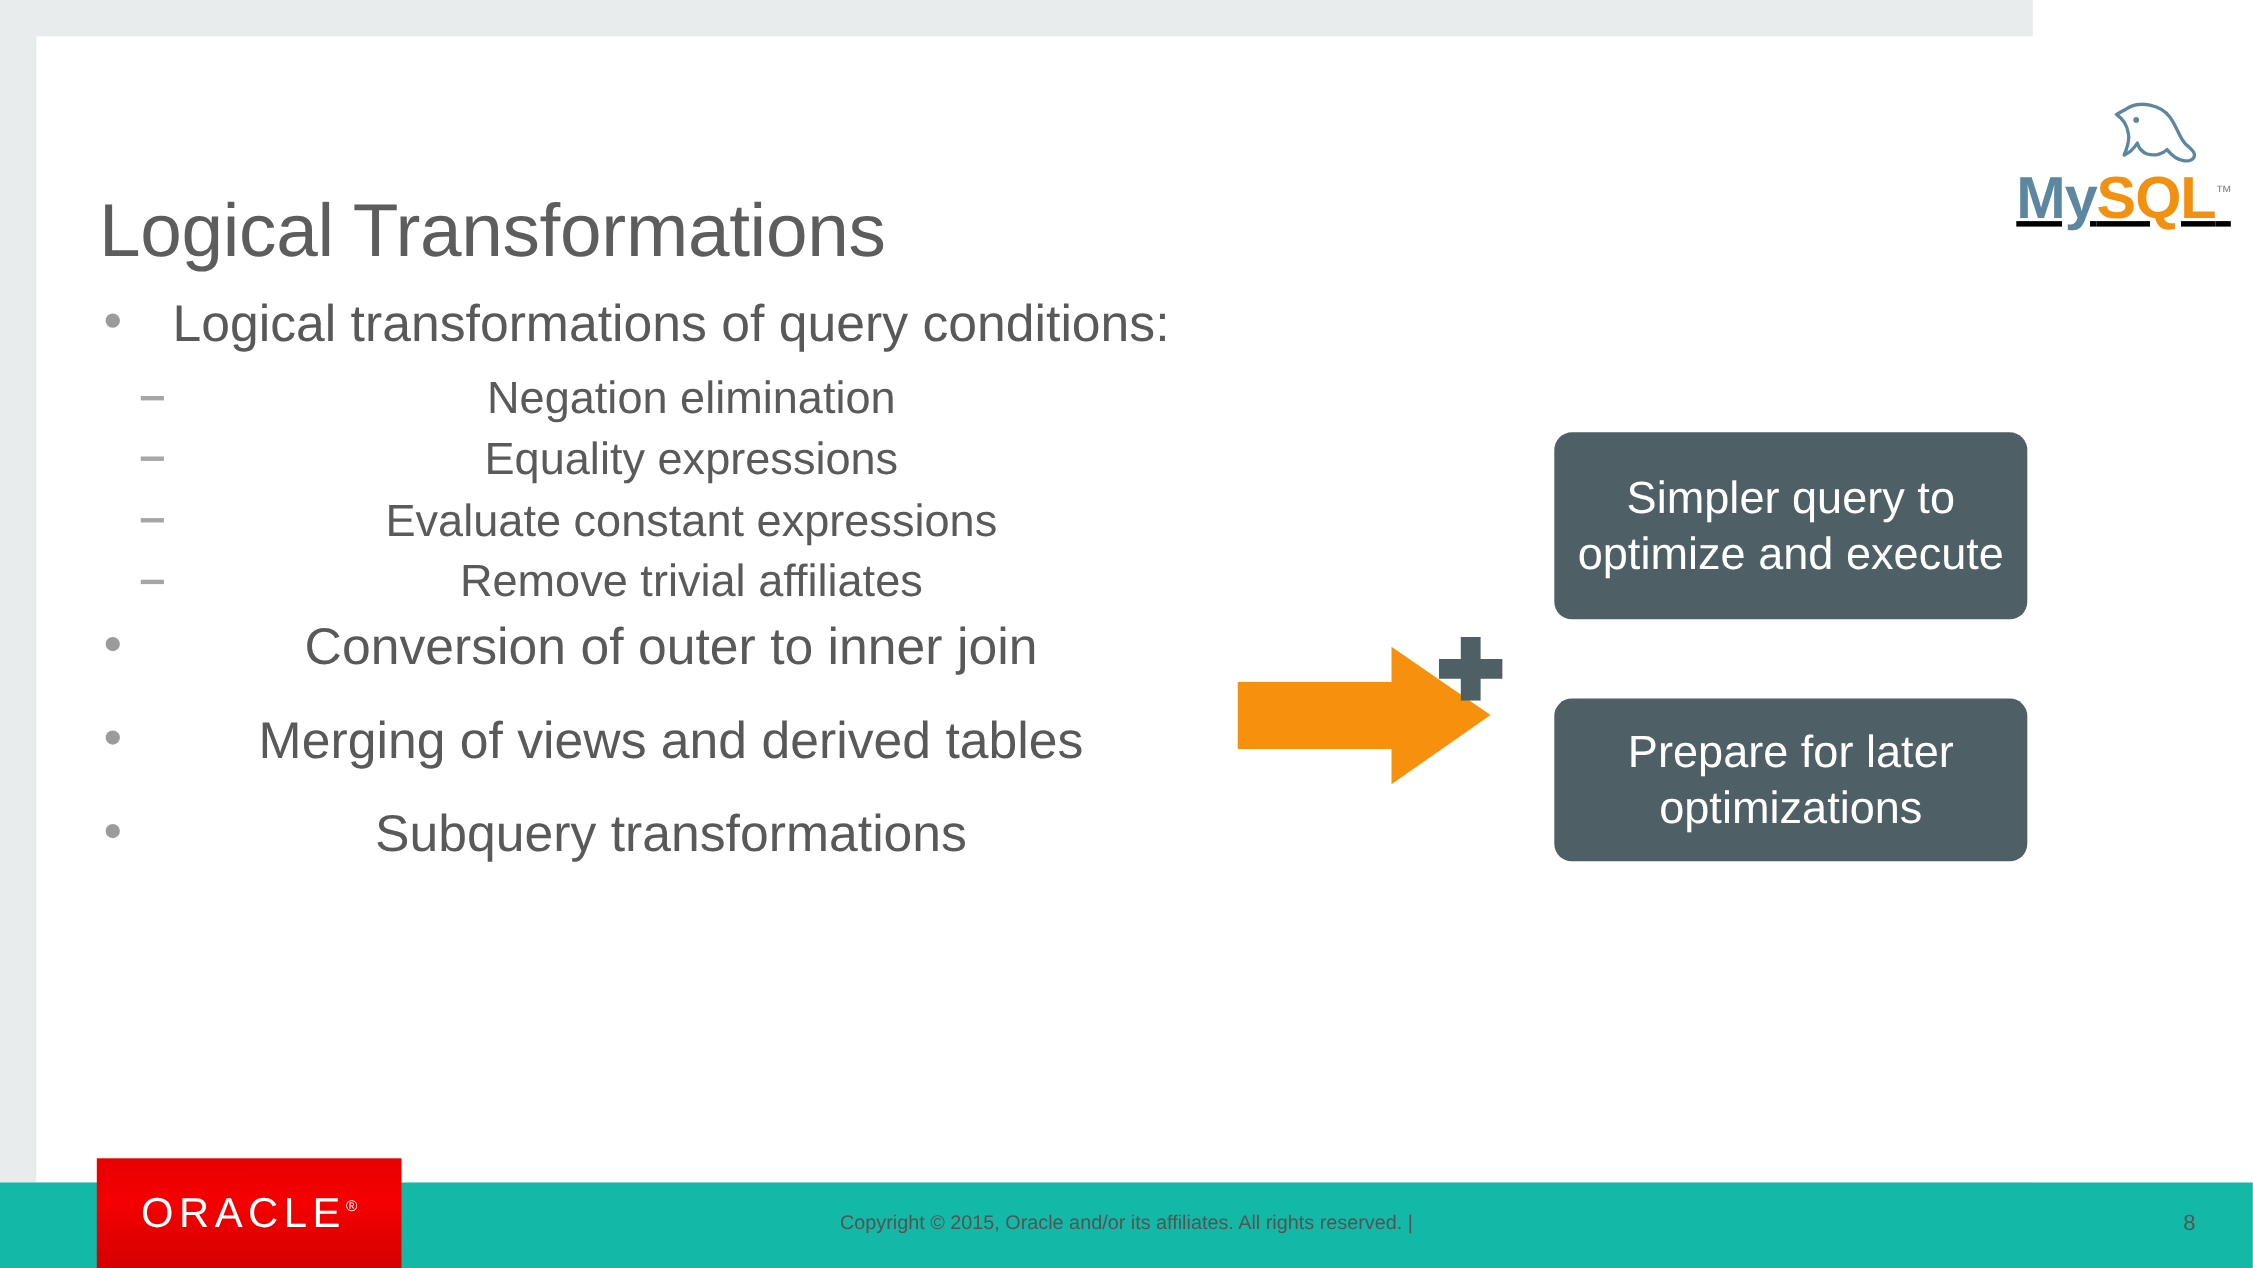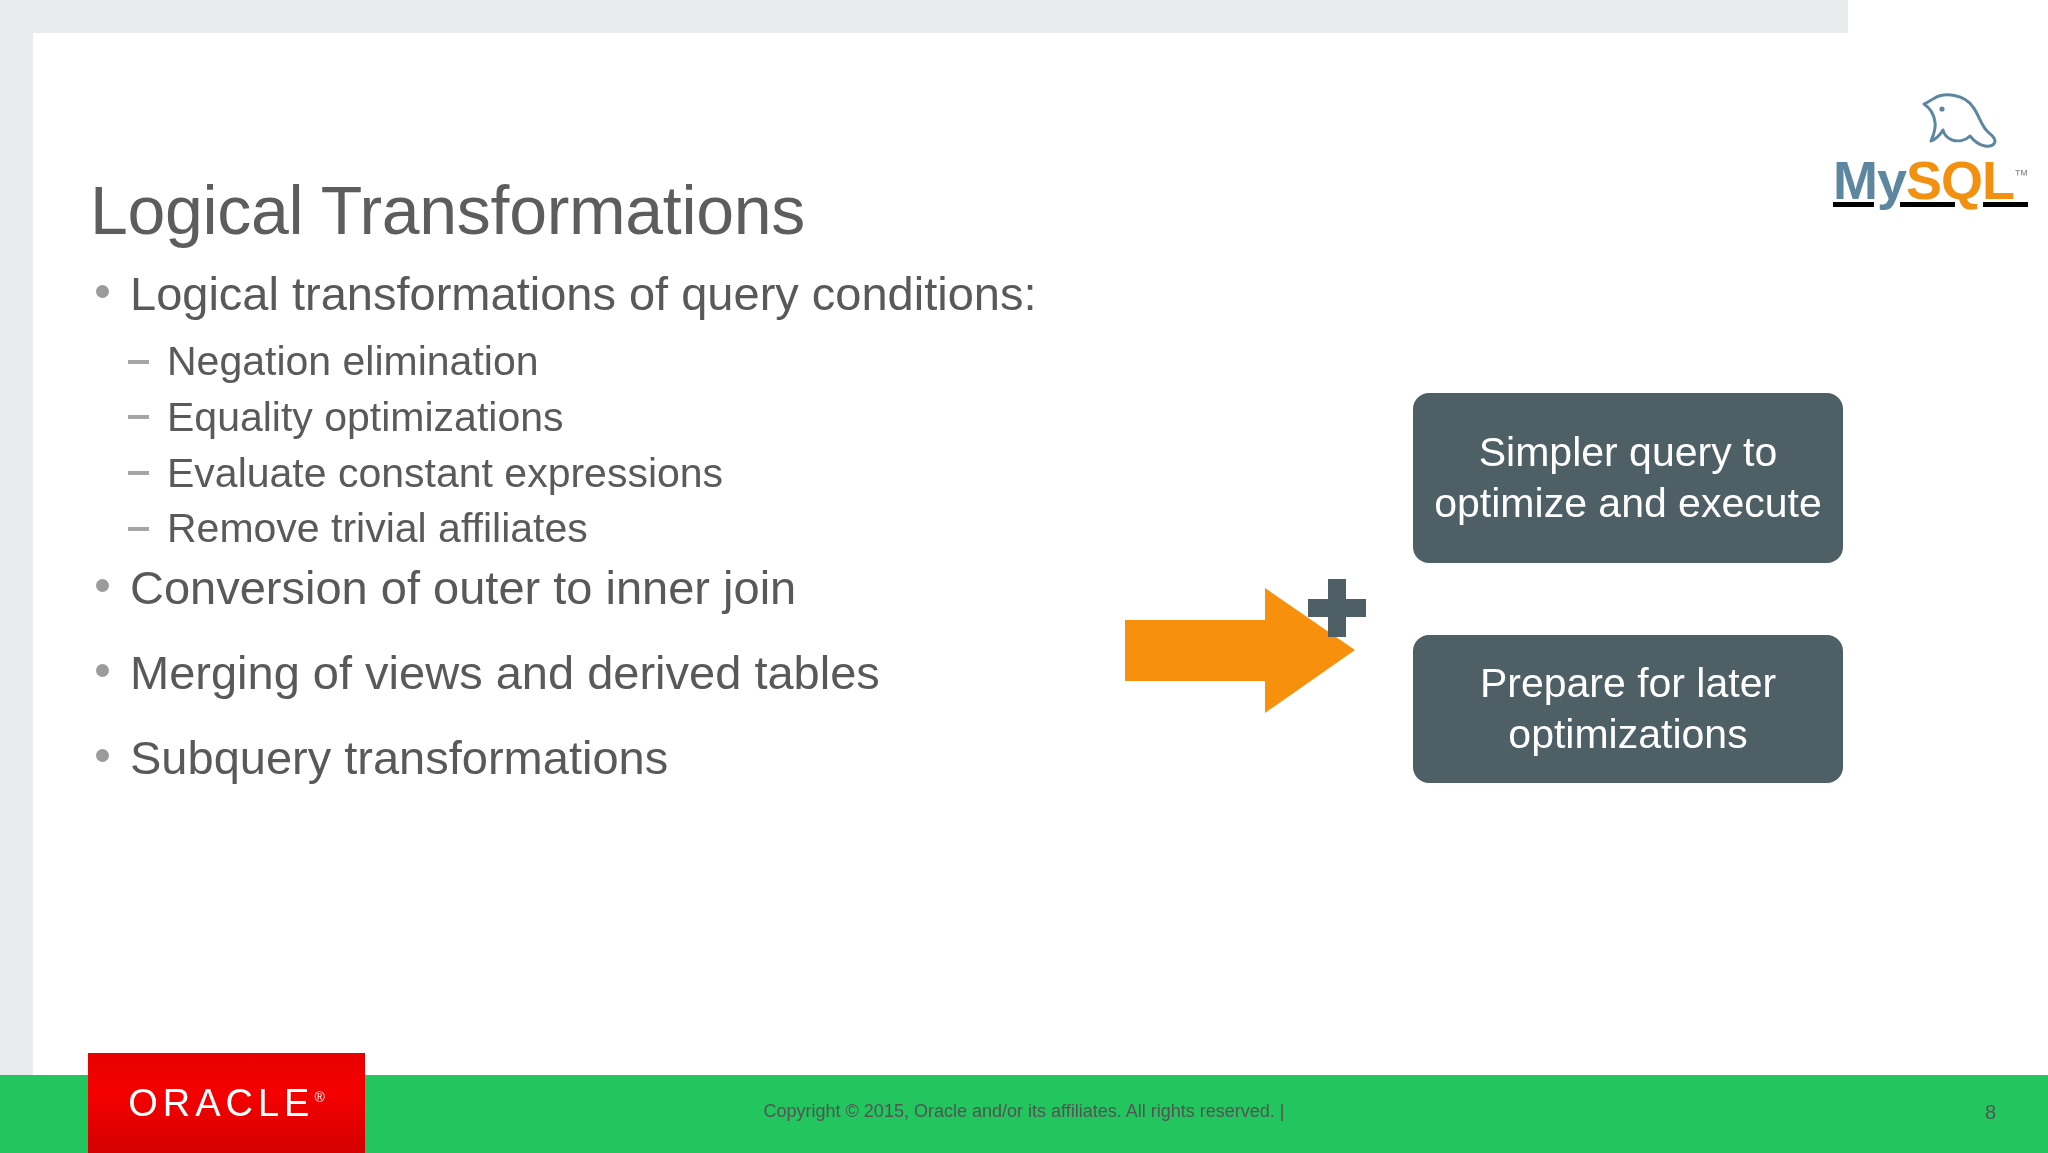--- a/index.html
+++ b/index.html
@@ -45,20 +45,21 @@
     letter-spacing: -0.3px;
     white-space: nowrap;
   }
 
   
   .bullets {
     position: absolute;
     left: 57px;
     top: 230px;
     width: 1000px;
+    text-align: center;
   }
 
   .b1 {
     position: relative;
     display: block;
     color: #595959;
     font-size: 47px;
     line-height: 1.30;
     padding-left: 40px;
     margin-bottom: 6px;
@@ -169,21 +170,21 @@
     height: 66px;
   }
 
   
   .footer {
     position: absolute;
     left: 0;
     top: 1075px;
     width: 2048px;
     height: 78px;
-    background: #22c55e;
+    background: #14b8a6;
   }
   .oracle-logo {
     position: absolute;
     left: 88px;
     top: -22px;
     width: 277px;
     height: 100px;
     background: linear-gradient(180deg, #e80000 0%, #f50000 40%, #d40000 100%);
     display: flex;
     align-items: center;
@@ -231,21 +232,21 @@
         <span>Logical transformations of query conditions:</span>
       </div>
 
       <div class="sub-list">
         <div class="b2">
           <span class="marker"></span>
           <span>Negation elimination</span>
         </div>
         <div class="b2">
           <span class="marker"></span>
-          <span>Equality optimizations</span>
+          <span>Equality expressions</span>
         </div>
         <div class="b2">
           <span class="marker"></span>
           <span>Evaluate constant expressions</span>
         </div>
         <div class="b2">
           <span class="marker"></span>
           <span>Remove trivial affiliates</span>
         </div>
       </div>

